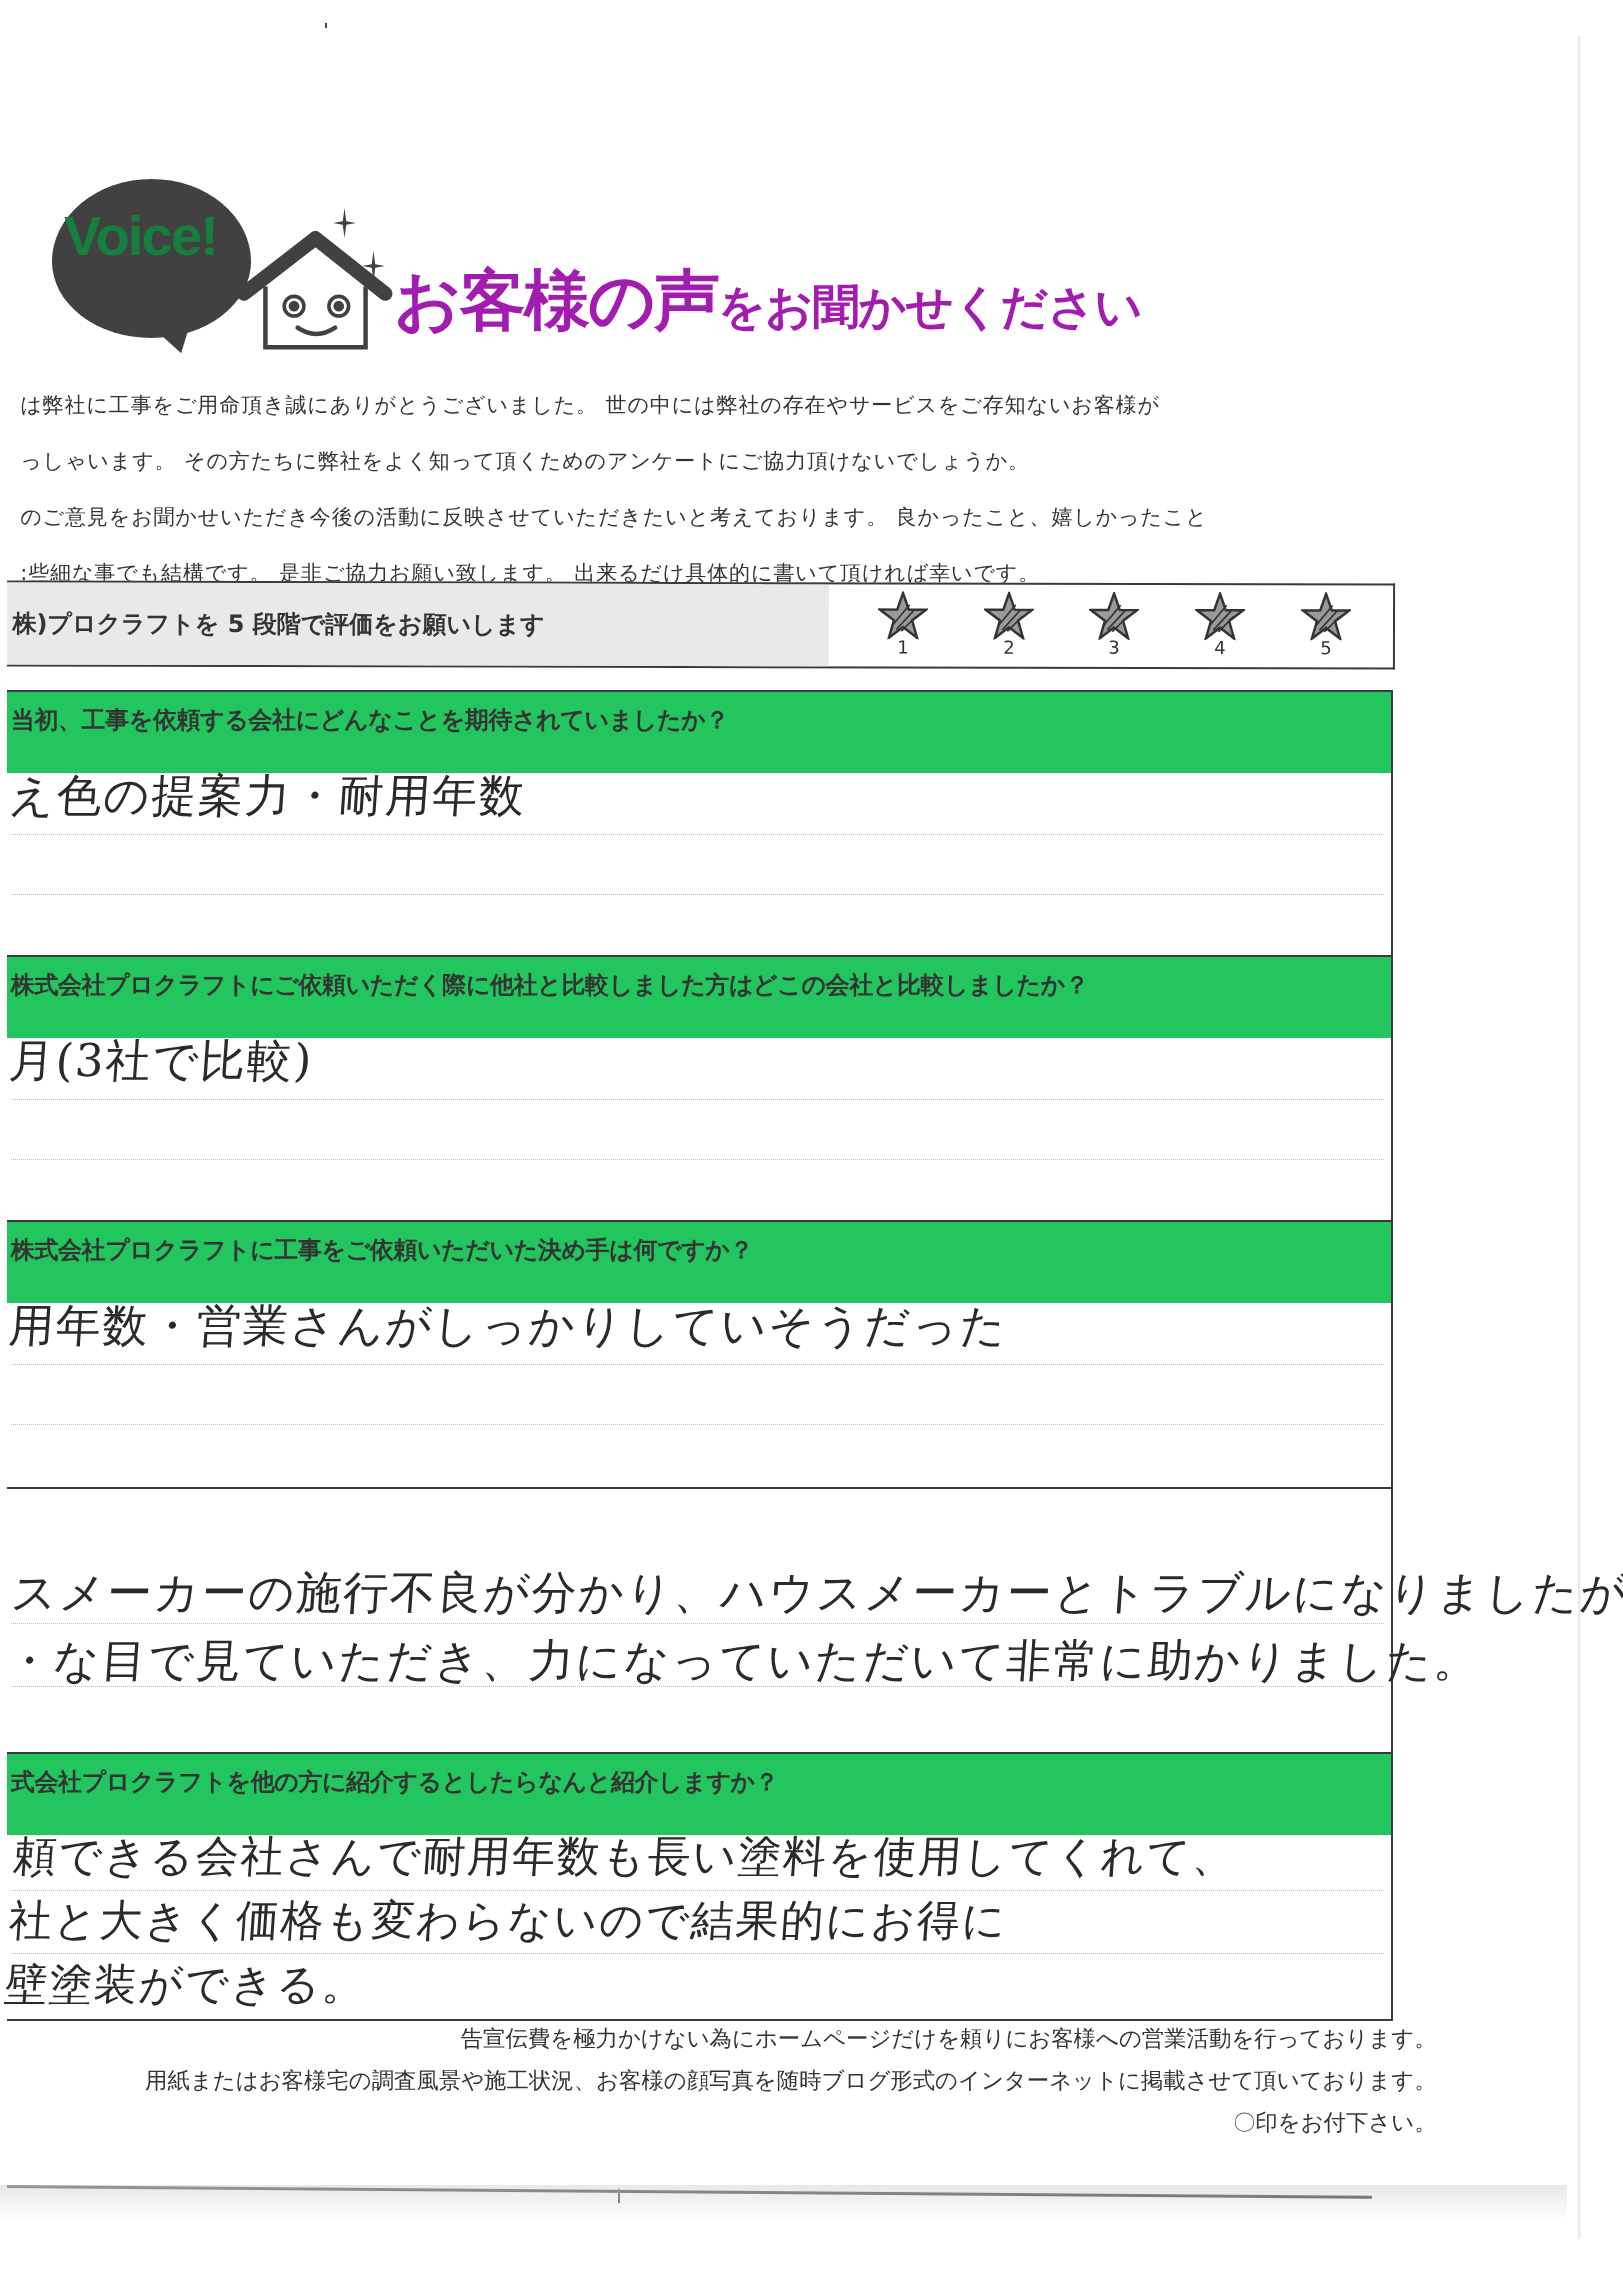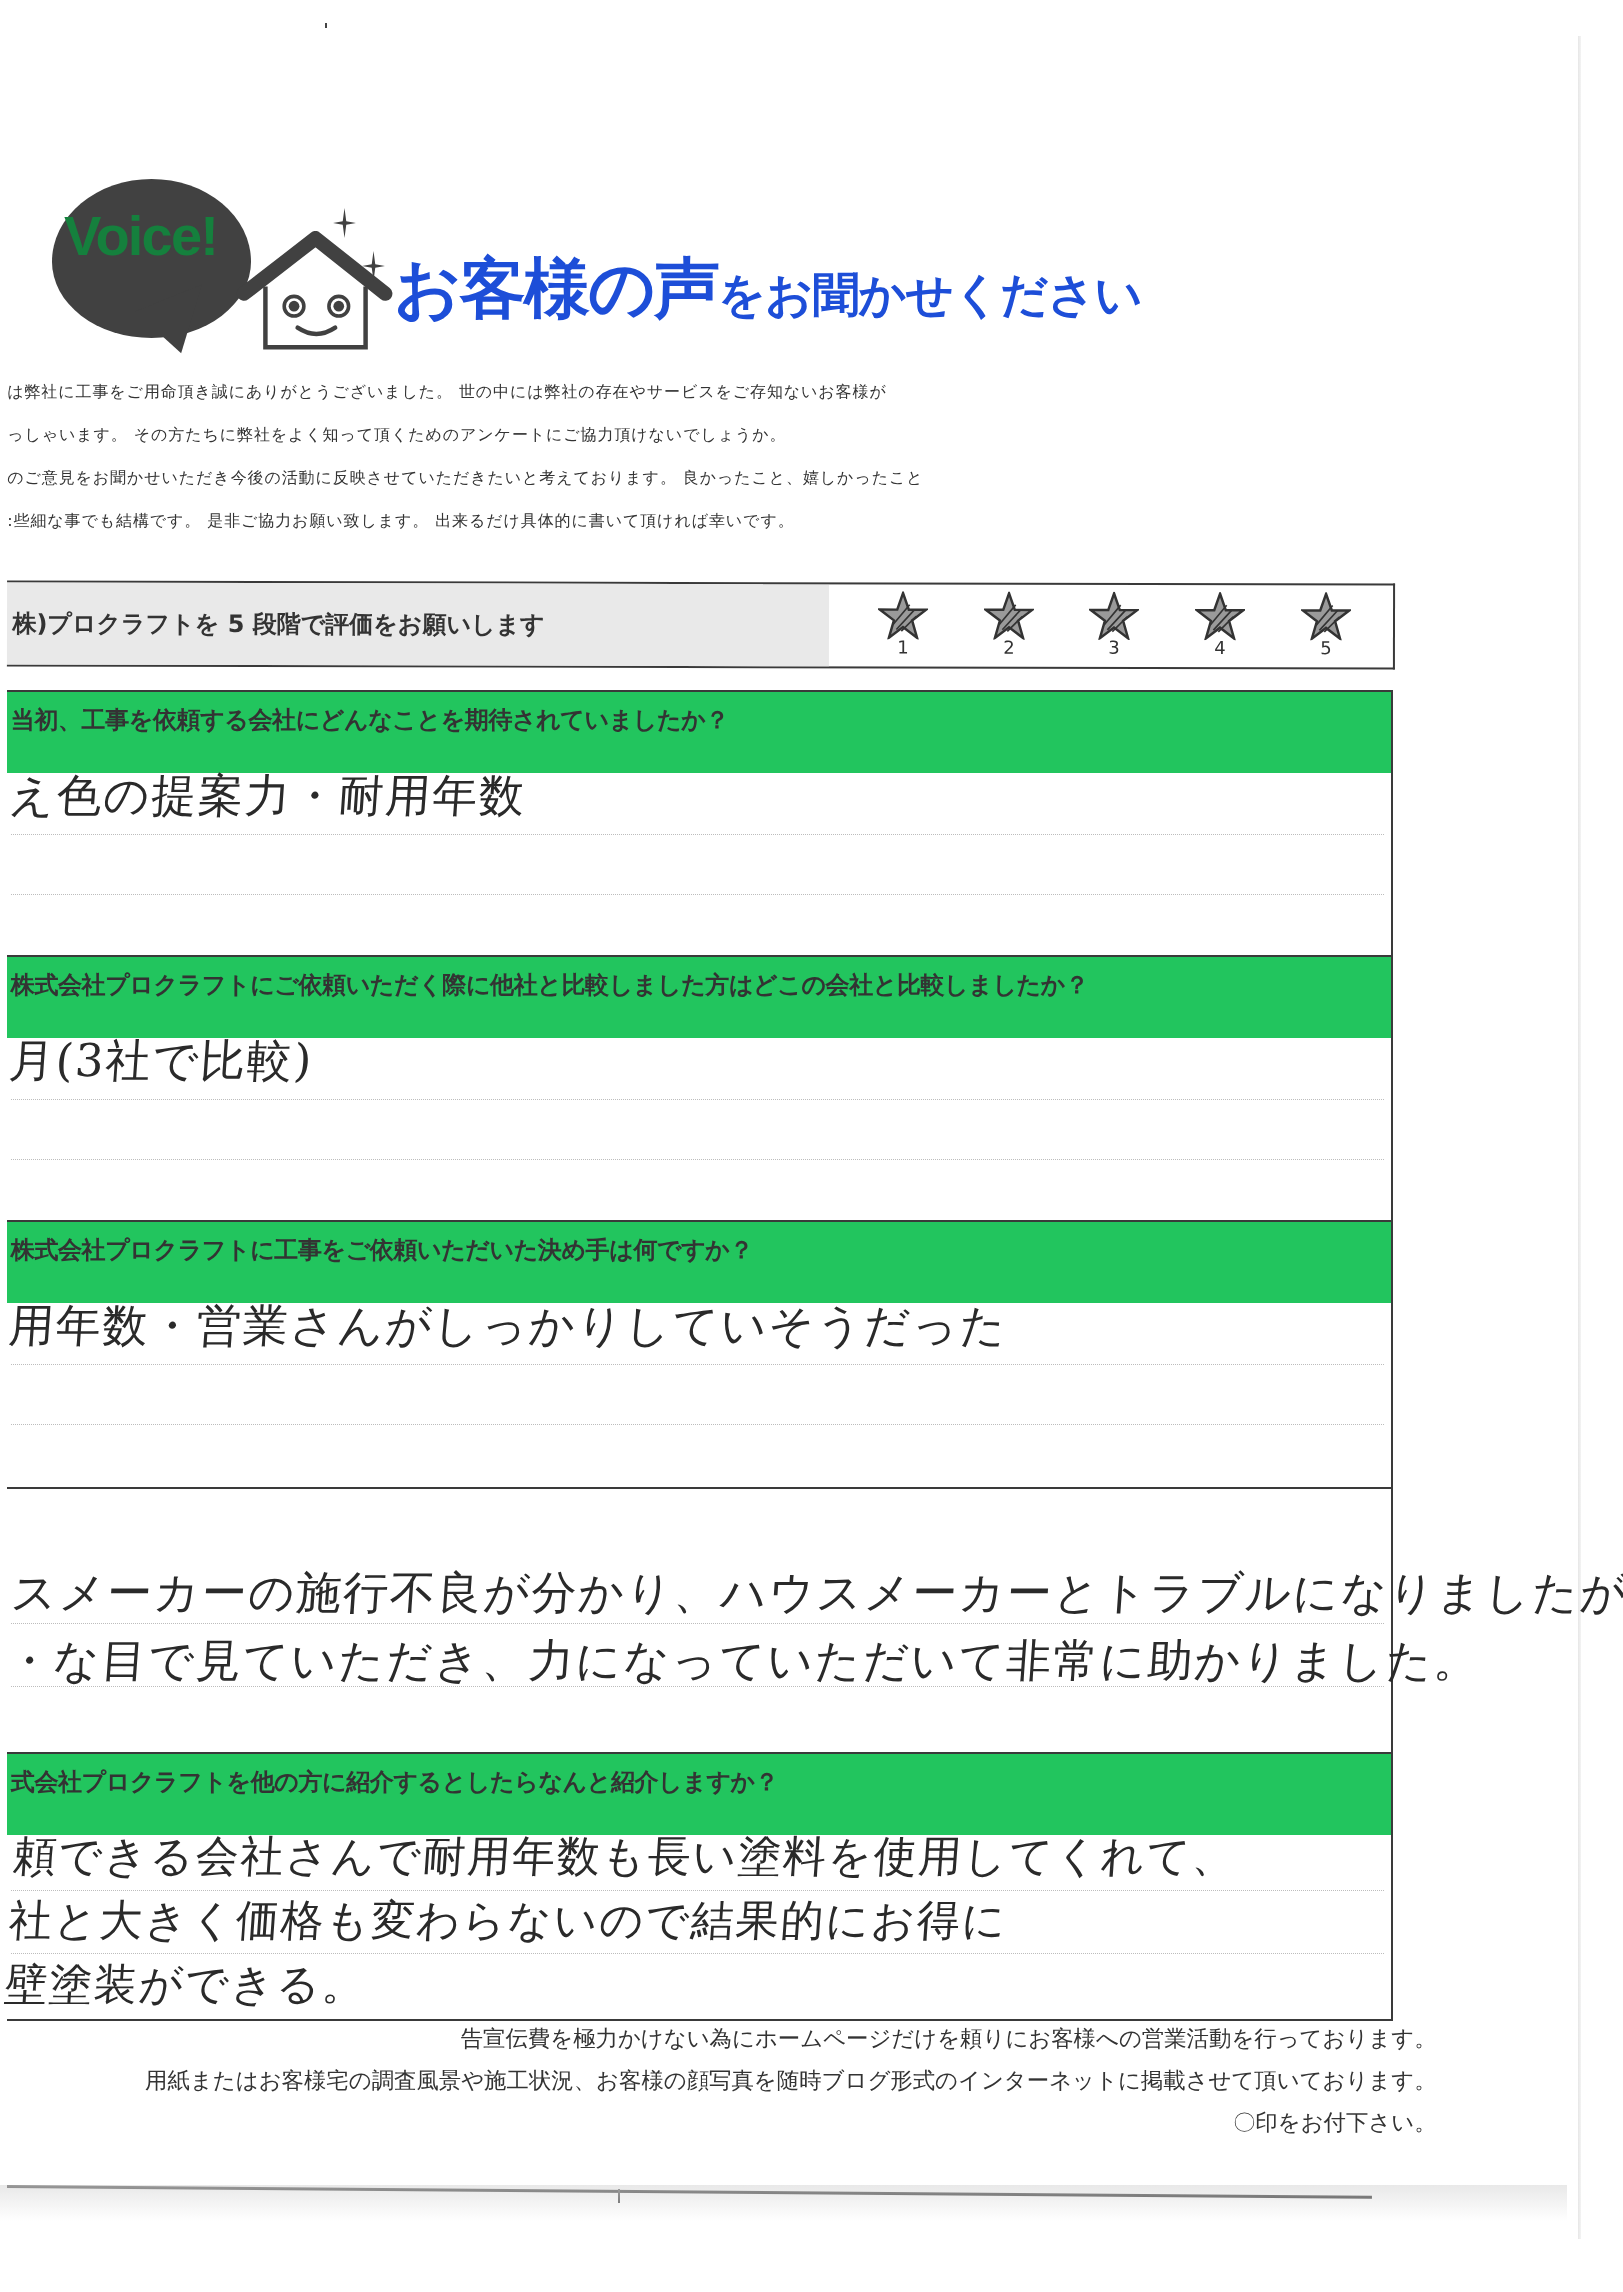--- a/index.html
+++ b/index.html
@@ -28,30 +28,30 @@
       border-left: 27px solid transparent; border-right: 45px solid transparent;
       border-top: 56px solid #414141; transform: rotate(-22deg);
     }
     .bubble-text {
       position: absolute; left: 64px; top: 208px; width: 179px;
       color: #15803d; font-family: "Liberation Sans", sans-serif; font-weight: bold;
       font-size: 56px; letter-spacing: -1.8px; line-height: 1;
     }
     .house { position: absolute; left: 235px; top: 231px; width: 161px; height: 120px; }
     .title-main {
-      position: absolute; left: 394px; top: 256px; white-space: nowrap;
-      font-family: "DejaVu Sans", sans-serif; font-weight: bold; color: #1d4ed8;
+      position: absolute; left: 394px; top: 268px; white-space: nowrap;
+      font-family: "DejaVu Sans", sans-serif; font-weight: bold; color: #a21caf;
       font-size: 66px; letter-spacing: -1.8px; line-height: 1;
     }
     .title-main .small { font-size: 47px; letter-spacing: -0.9px; }
 
     
     .intro { position: absolute; left: 7.2px; top: 374px; width: 1397px; }
     .intro p {
-      margin: 0; height: 43px; line-height: 36px; font-size: 16px; white-space: nowrap;
+      margin: 13px; height: 43px; line-height: 36px; font-size: 21px; white-space: nowrap;
       letter-spacing: 0.9px; color: #333;
     }
 
     
     .rating {
       position: absolute; left: 7.2px; top: 582px; width: 1386px; height: 82px;
       border: 2.7px solid #3a3a3a; border-left: none; background: #fff; transform: rotate(0.12deg);
     }
     .rating .label {
       position: absolute; left: 0; top: 0; width: 817px; height: 82px; background: #e9e9e9;

